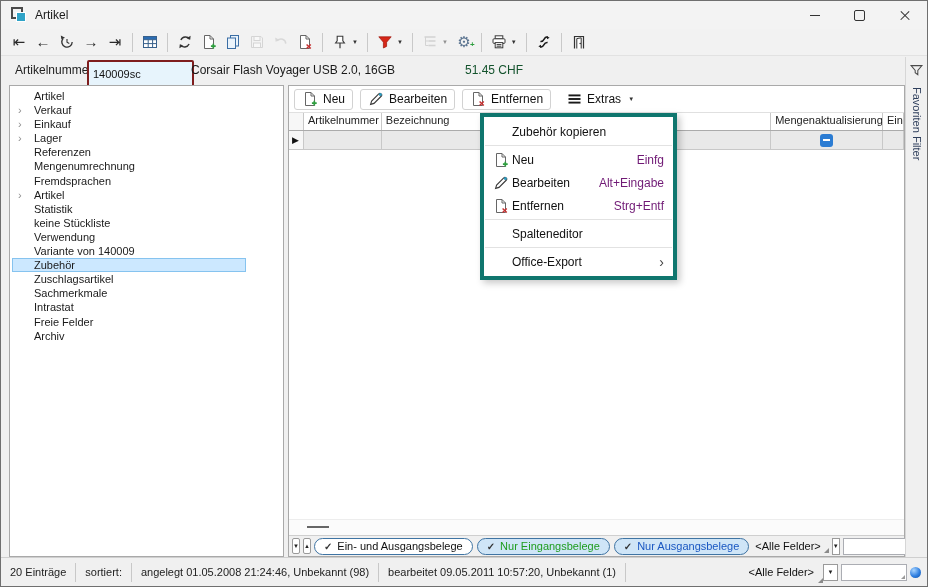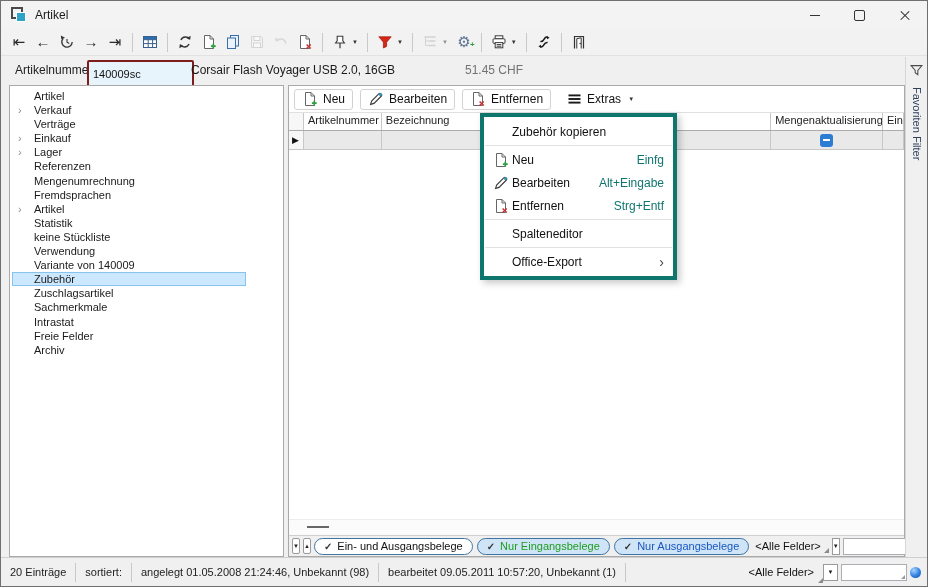--- a/index.html
+++ b/index.html
@@ -25,21 +25,21 @@
   .si{width:16px;height:16px;display:block;}
   .g{font-size:15px;line-height:16px;color:#2a2a2a;}
   .gearwrap{position:relative;color:#5b7490;}
   .gplus{position:absolute;right:-4px;bottom:-3px;font-size:8px;color:#2e9e3e;font-style:normal;}
   .dd{font-size:6px;color:#333;margin-left:2px;}
   
   .formrow{position:absolute;top:56px;left:0;right:0;height:26px;}
   .flabel{position:absolute;left:14px;top:6px;font-size:12px;color:#222;}
   .finput{position:absolute;left:86px;top:3px;width:95px;height:16px;background:#e7f4fc;border:2px solid #7f1d1d;border-radius:2px;font-size:11px;padding:4px 4px;font-family:"Liberation Sans",sans-serif;color:#111;}
   .fdesc{position:absolute;left:190px;top:6px;font-size:12px;color:#1a1a1a;}
-  .fprice{position:absolute;left:464px;top:6px;font-size:12px;color:#737373;}
+  .fprice{position:absolute;left:464px;top:6px;font-size:12px;color:#14532d;}
   
   .tree-panel{position:absolute;left:8px;top:84px;width:275px;height:472px;background:#fff;border:1px solid #a9a9a9;box-sizing:border-box;padding-top:3px;overflow:hidden;}
   .titem{position:relative;height:14.1px;line-height:14.1px;font-size:11px;padding-left:22px;margin-left:2px;width:234px;box-sizing:border-box;white-space:nowrap;}
   .titem .chev{position:absolute;left:6px;top:0;font-size:11px;color:#8f8f8f;}
   .titem.sel{background:#cce8ff;outline:1px solid #86c3ef;outline-offset:-1px;}
   
   .main-panel{position:absolute;left:287px;top:84px;width:617px;height:472px;background:#fff;border:1px solid #a9a9a9;box-sizing:border-box;}
   .action-bar{height:27px;display:flex;align-items:center;gap:7px;padding-left:5px;border-bottom:1px solid #e0e0e0;box-sizing:border-box;}
   .abtn{display:inline-flex;align-items:center;gap:5px;height:21px;padding:0 7px;background:#fff;border:1px solid #d2d2d2;border-radius:3px;font-size:12px;color:#111;font-family:"Liberation Sans",sans-serif;}
   .abtn.plain{border-color:transparent;}
@@ -68,21 +68,21 @@
   .inpwrap .g2{position:absolute;right:2px;bottom:2px;width:0;height:0;border-left:4px solid transparent;border-bottom:4px solid #9a9a9a;}
   .ball{width:11px;height:11px;border-radius:50%;background:radial-gradient(circle at 35% 30%, #a8d4ff, #2f7fe0 55%, #0c4fa8);display:inline-block;flex:0 0 auto;}
   
   .fav-strip{position:absolute;right:0;top:56px;bottom:29px;width:22px;display:flex;flex-direction:column;align-items:center;gap:9px;padding-top:6px;border-left:1px solid #d6d6d6;background:#f0f0f0;box-sizing:border-box;}
   .fav-text{writing-mode:vertical-lr;font-size:11px;color:#2f3f5c;}
   
   .cmenu{position:absolute;left:479px;top:112px;width:197px;background:#fff;border:4px solid #0f766e;box-shadow:3px 3px 7px rgba(0,0,0,.22);z-index:10;padding:3px 0;box-sizing:border-box;}
   .mitem{display:flex;align-items:center;height:23px;font-size:12px;color:#111;padding:0 9px 0 6px;}
   .mic{width:22px;display:flex;justify-content:center;flex:0 0 auto;}
   .mlab{flex:1;white-space:nowrap;}
-  .msc{margin-left:12px;color:#0f766e;white-space:nowrap;}
+  .msc{margin-left:12px;color:#701a75;white-space:nowrap;}
   .marr{color:#444;font-size:14px;line-height:12px;}
   .msep{border-top:1px solid #e2e2e2;margin:2px 1px;}
   
   .statusbar{position:absolute;left:0;right:0;bottom:0;height:29px;background:#f0f0f0;border-top:1px solid #cfcfcf;display:flex;align-items:center;font-size:11px;color:#222;box-sizing:border-box;padding-right:6px;}
   .scell{padding:0 9px;white-space:nowrap;}
   .sdiv{width:1px;height:19px;background:#c8c8c8;flex:0 0 auto;}
   .sspacer{flex:1;}
   .statusbar .fieldsel{margin-right:4px;}
   .statusbar .inpwrap{margin:0 3px;}
 </style>
@@ -282,21 +282,20 @@
   <div class="formrow">
     <span class="flabel">Artikelnummer</span>
     <input class="finput" value="140009sc" style="">
     <span class="fdesc">Corsair Flash Voyager USB 2.0, 16GB</span>
     <span class="fprice">51.45  CHF</span>
   </div>
 
   <div class="tree-panel" id="tree">
       <div class="titem"><span>Artikel</span></div>
       <div class="titem"><span class="chev">›</span><span>Verkauf</span></div>
-      <div class="titem"><span>Verträge</span></div>
       <div class="titem"><span class="chev">›</span><span>Einkauf</span></div>
       <div class="titem"><span class="chev">›</span><span>Lager</span></div>
       <div class="titem"><span>Referenzen</span></div>
       <div class="titem"><span>Mengenumrechnung</span></div>
       <div class="titem"><span>Fremdsprachen</span></div>
       <div class="titem"><span class="chev">›</span><span>Artikel</span></div>
       <div class="titem"><span>Statistik</span></div>
       <div class="titem"><span>keine Stückliste</span></div>
       <div class="titem"><span>Verwendung</span></div>
       <div class="titem"><span>Variante von 140009</span></div>

